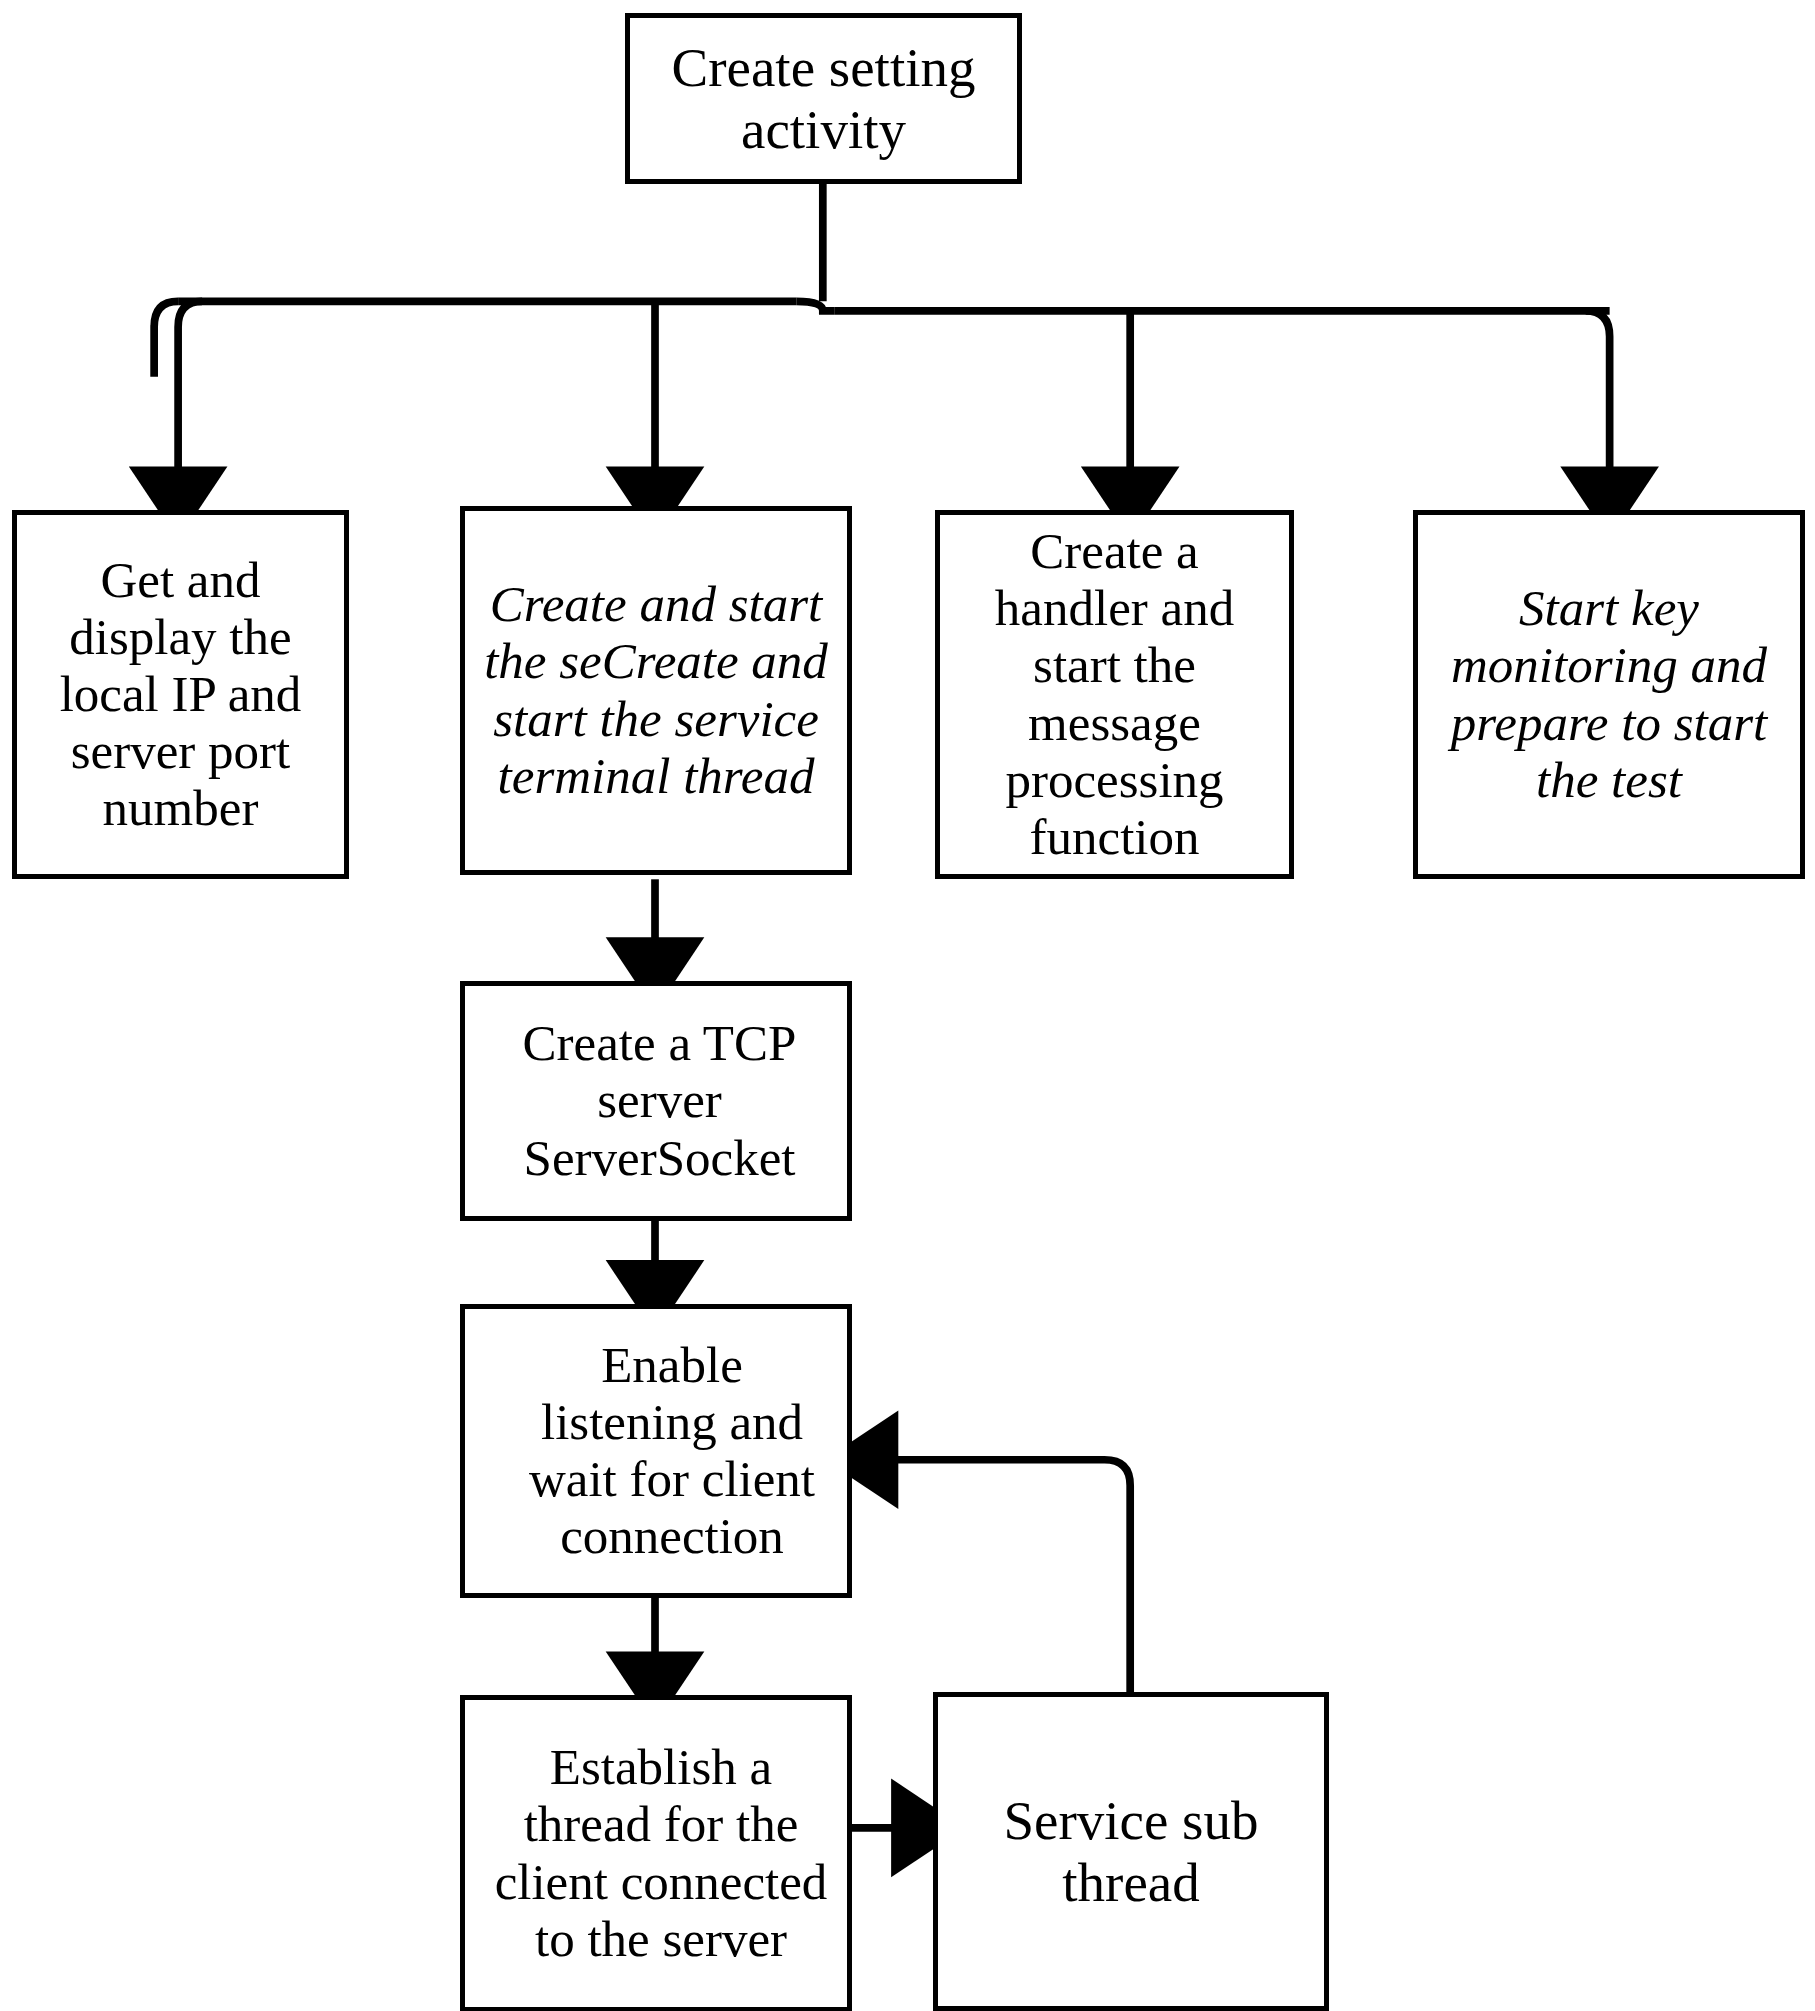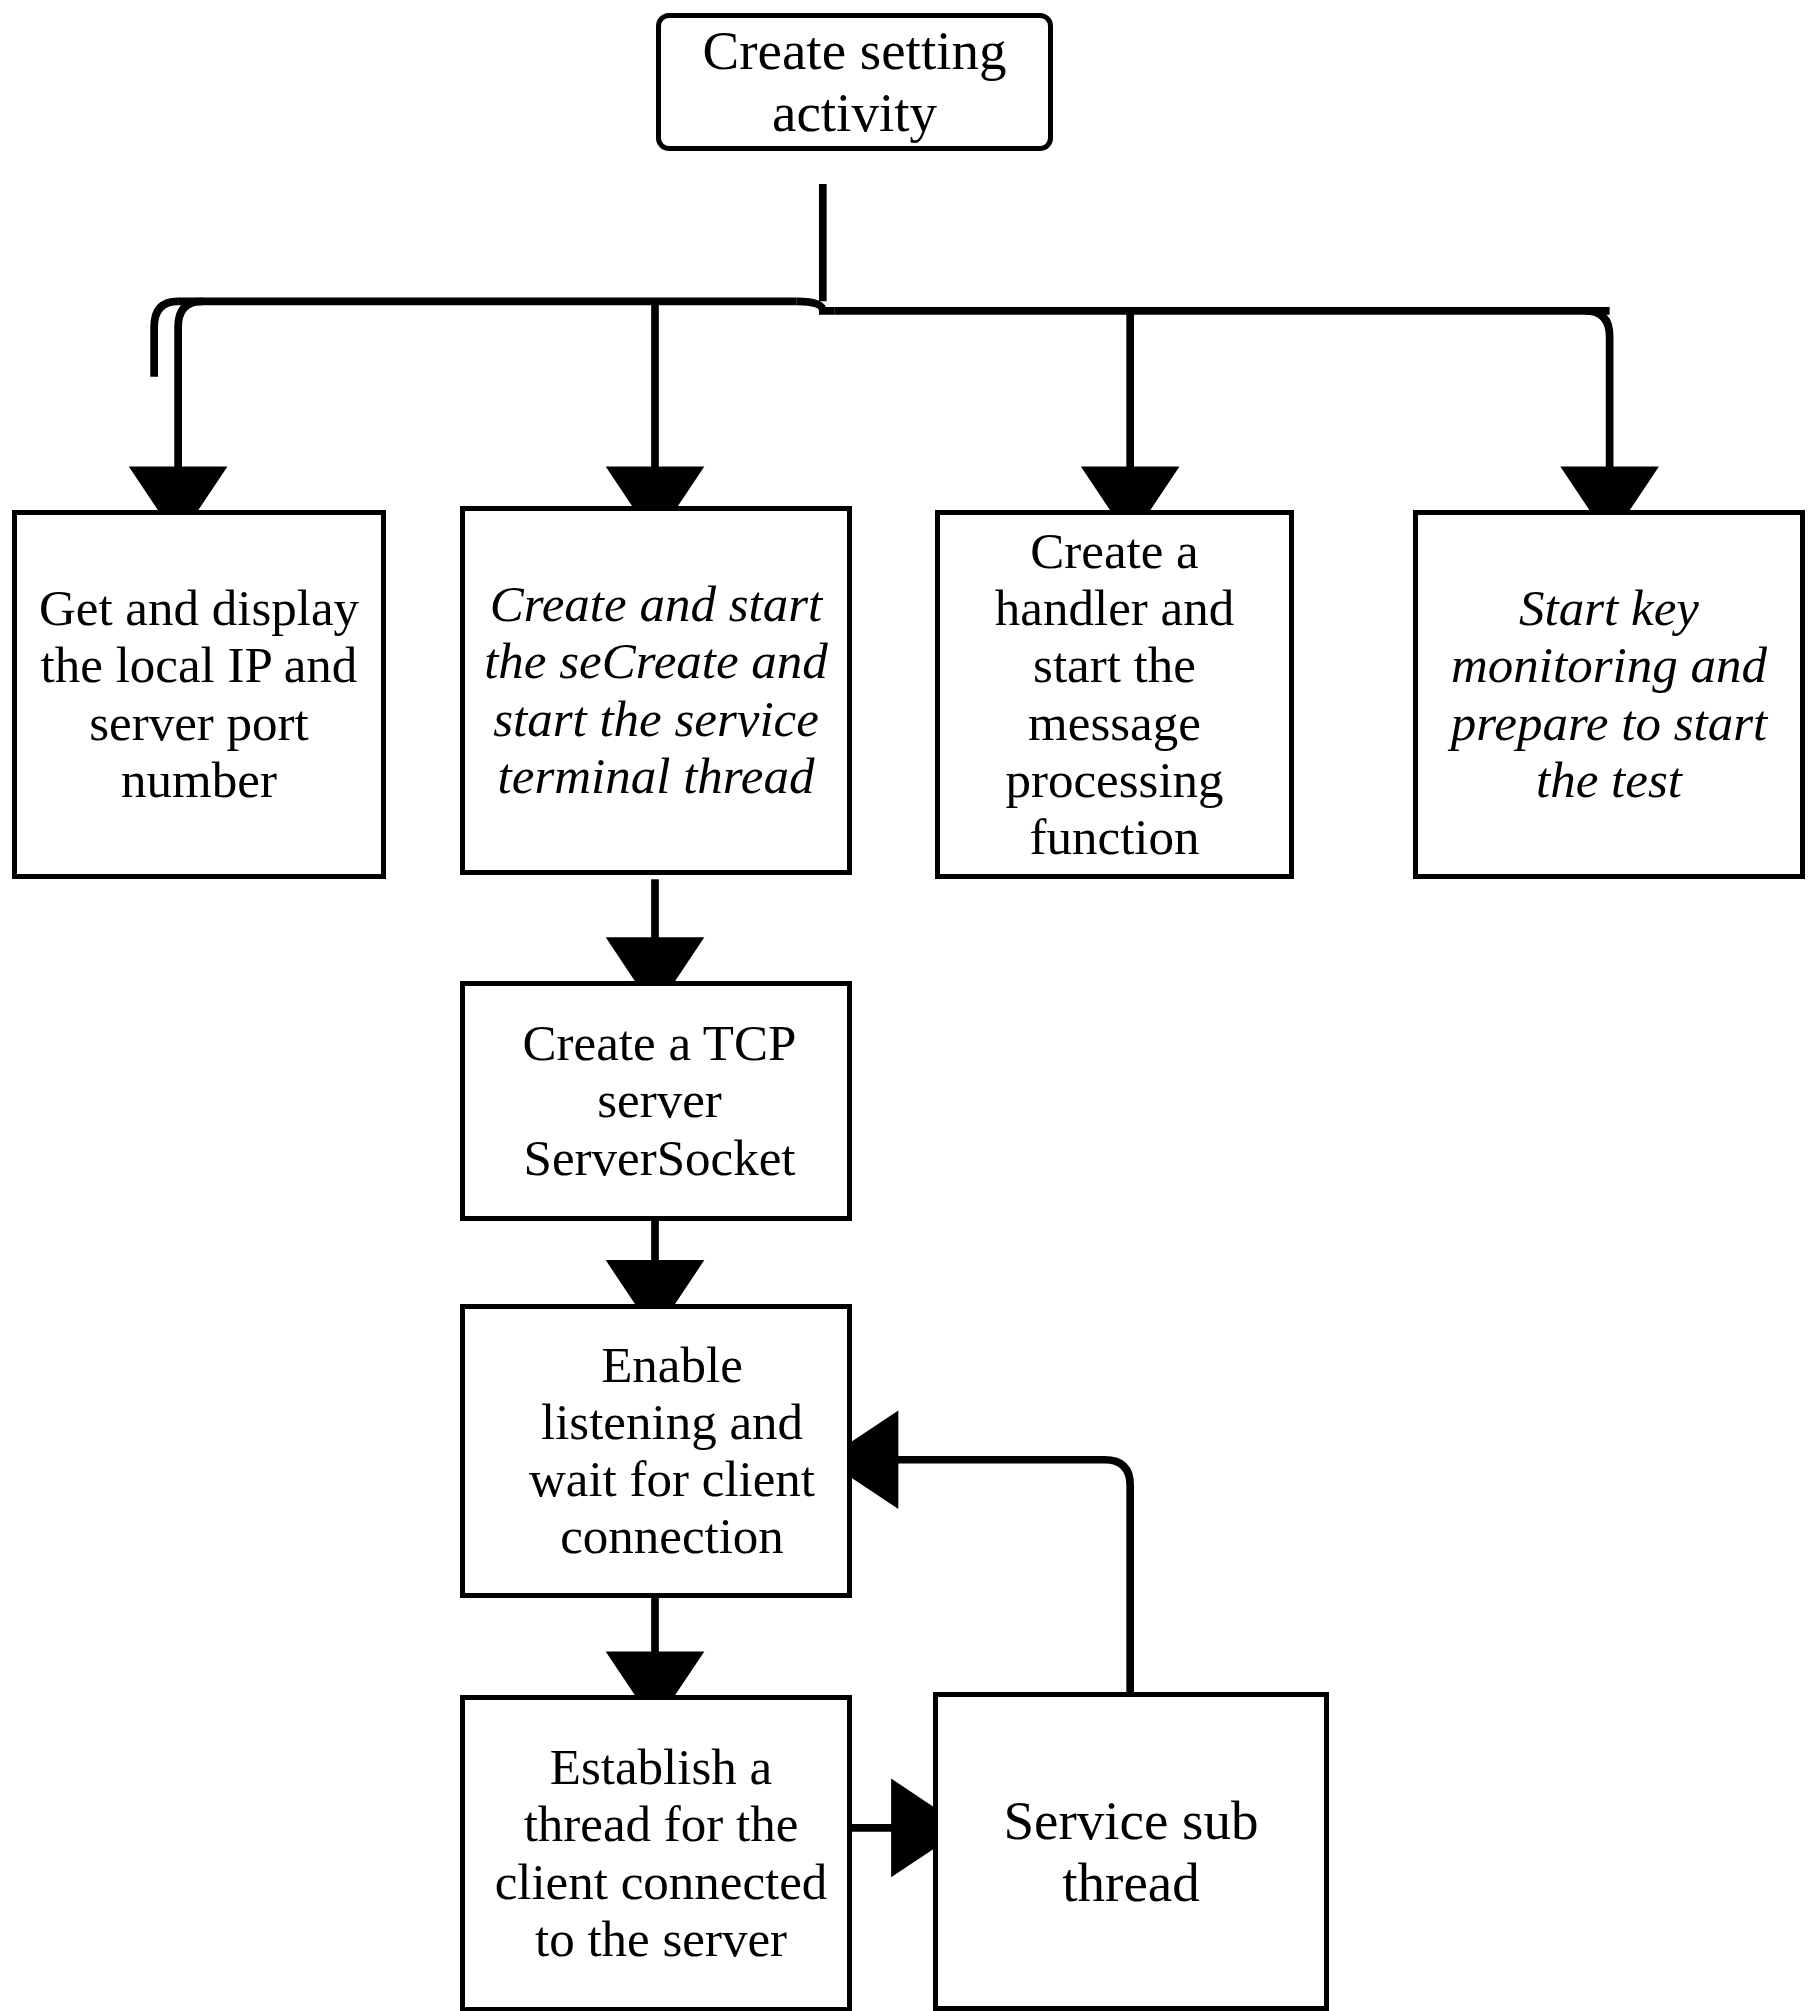--- a/index.html
+++ b/index.html
@@ -90,25 +90,25 @@
       <path d="M 765,1425 L 765,1515" marker-end="url(#arrowhead-down)"></path>
 
       <path d="M 765,1866 L 765,1972" marker-end="url(#arrowhead-down)"></path>
 
       <path d="M 995,2135 L 1084,2135" marker-end="url(#arrowhead-down)"></path>
 
       <path d="M 1320,1977 L 1320,1735 Q 1320,1705 1290,1705 L 1006,1705" marker-end="url(#arrowhead-down)"></path>
     </g>
   </svg>
 
-  <div class="node-box" style="left:656px; top:13px; width:397px; height:138px;border-radius:13px;">
+  <div class="node-box" style="left:625px; top:13px; width:397px; height:171px;">
     <span class="node-label size-lg">Create setting activity</span>
   </div>
 
-  <div class="node-box" style="left:12px; top:510px; width:374px; height:369px;font-family:Liberation Serif, serif;">
+  <div class="node-box" style="left:12px; top:510px; width:337px; height:369px;font-family:Liberation Serif, serif;">
     <span class="node-label size-md">Get and display the local IP and server port number</span>
   </div>
 
   <div class="node-box" style="left:460px; top:506px; width:392px; height:369px;font-style:italic;">
     <span class="node-label size-md">Create and start the seCreate and start the service terminal thread</span>
   </div>
 
   <div class="node-box" style="left:935px; top:510px; width:359px; height:369px;">
     <span class="node-label size-md">Create a handler and start the message processing function</span>
   </div>

